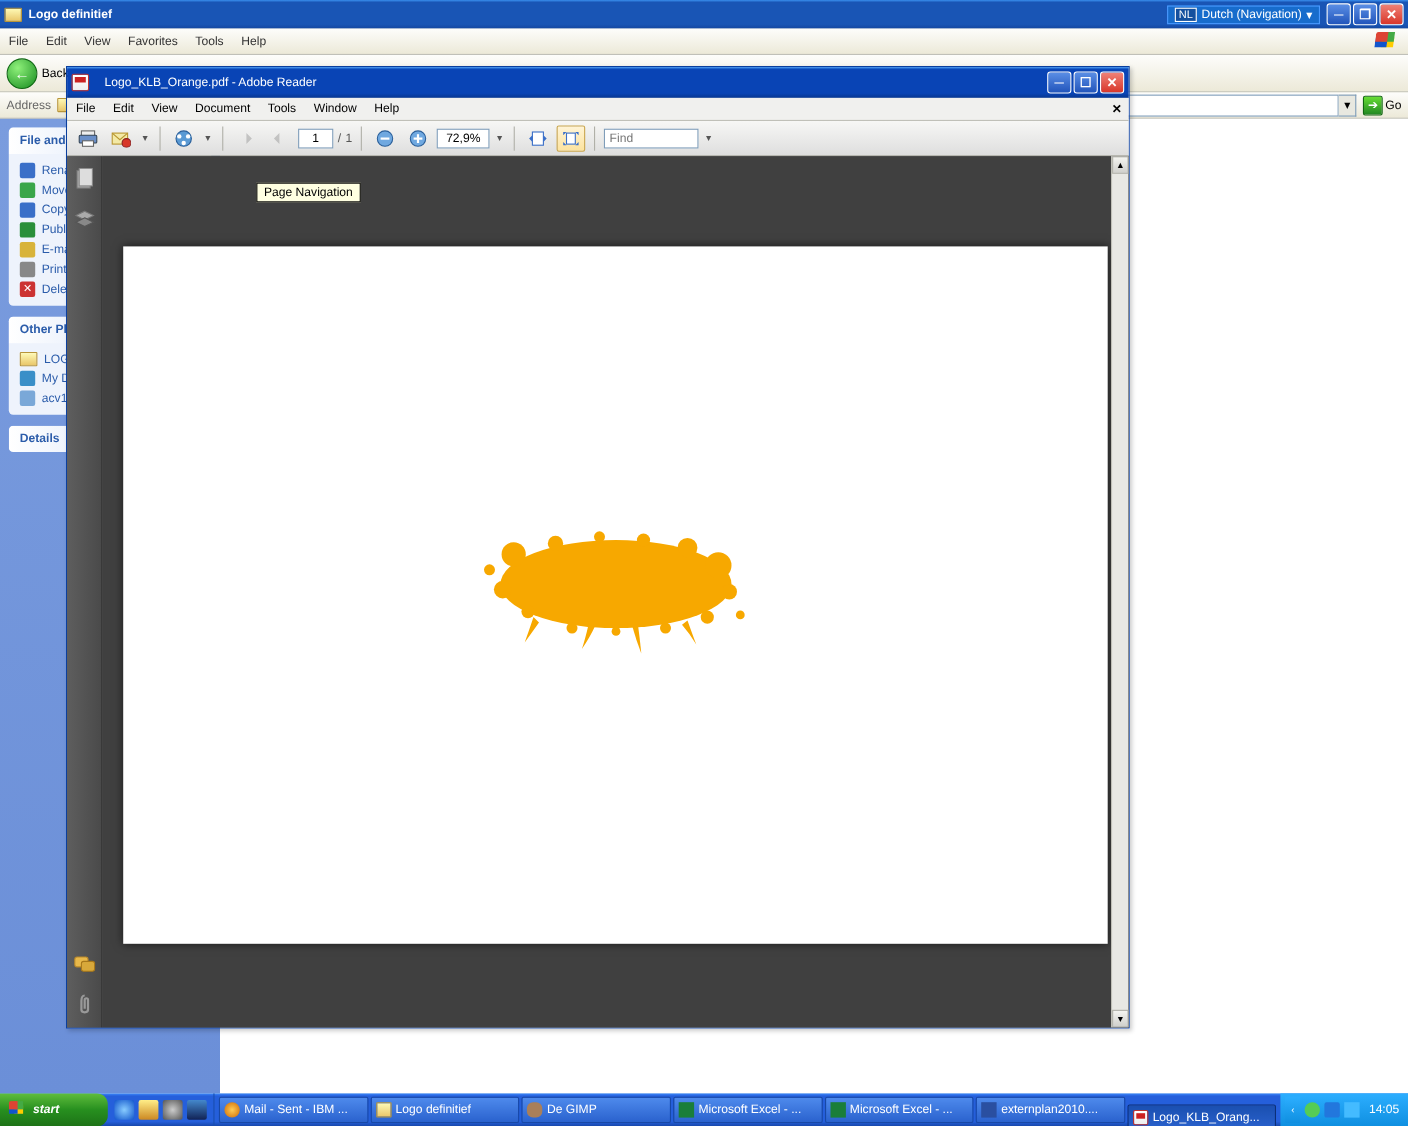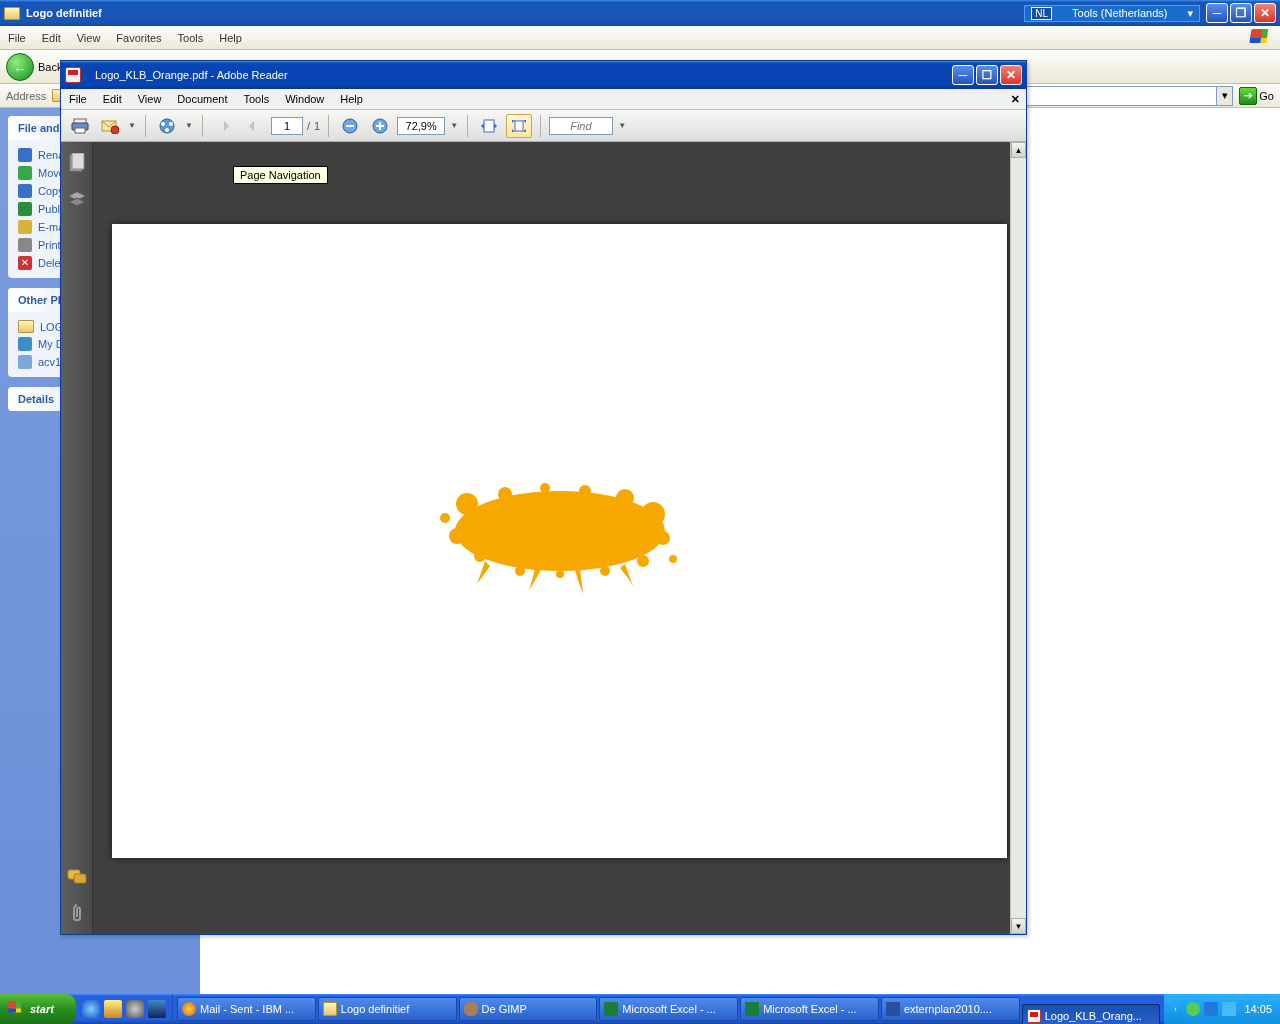--- a/index.html
+++ b/index.html
@@ -2,21 +2,21 @@
 <html><head>
 <meta charset="utf-8">
 <style>
 * { margin: 0; padding: 0; box-sizing: border-box; font-family: Tahoma, sans-serif; font-size: 11px; }
 body { width: 1280px; height: 1024px; overflow: hidden; background: #ece9d8; position: relative; }
 
 
 .explorer-titlebar { height: 26px; background: linear-gradient(to bottom, #3a8fee, #1955b5 8%, #1955b5 85%, #1447a0); display: flex; align-items: center; padding: 0 4px; color: white; }
 .explorer-titlebar .title { margin-left: 6px; font-weight: bold; }
 .folder-icon-small { width: 16px; height: 13px; background: linear-gradient(#fef9b5,#e9c76a); border: 1px solid #b8953a; border-radius: 1px; }
-.lang-indicator { margin-left: auto; background: #176ccc; border: 1px solid #4a9aff; padding: 1px 6px; display: flex; align-items: center; gap: 20px; }
+.lang-indicator { margin-left: auto; background: #176ccc; border: 1px solid #4a9aff; padding: 1px 6px; display: flex; align-items: center; gap: 4px; }
 .lang-box { background: #14509e; padding: 0px 3px; border: 1px solid #fff; font-size: 10px; }
 .caption-btns { display: flex; gap: 2px; margin-left: 6px; }
 .cap-btn { width: 22px; height: 20px; border: 1px solid #fff; border-radius: 3px; display: flex; align-items: center; justify-content: center; color: white; font-weight: bold; font-size: 12px; }
 .cap-min { background: linear-gradient(#5a8ee5,#2255bb); }
 .cap-max { background: linear-gradient(#5a8ee5,#2255bb); }
 .cap-close { background: linear-gradient(#f08277,#d8362a); }
 
 .explorer-menu { height: 24px; background: linear-gradient(#fdfdfb,#ece9d8); border-bottom: 1px solid #c0c0b8; display: flex; align-items: center; padding: 0 8px; gap: 16px; }
 .explorer-menu span { color: #333; }
 .win-flag { margin-left: auto; width: 22px; height: 18px; position: relative; }
@@ -59,21 +59,21 @@
 .reader-menu .mdi-close { margin-left: auto; padding: 2px 6px; font-weight: bold; cursor: pointer; }
 
 .reader-toolbar { height: 32px; background: linear-gradient(#f7f7f5,#dedede); border-bottom: 1px solid #b0b0a8; display: flex; align-items: center; padding: 0 6px; gap: 4px; }
 .tbtn { width: 26px; height: 24px; border: 1px solid transparent; border-radius: 2px; display: flex; align-items: center; justify-content: center; font-size: 14px; }
 .tbtn.active { background: linear-gradient(#fff4d6,#fde39e); border-color: #caa64c; }
 .tsep { width: 1px; height: 22px; background: #b0b0a8; margin: 0 4px; }
 .tdd { width: 10px; display: flex; align-items: center; justify-content: center; color: #555; font-size: 8px; }
 .page-in { width: 32px; height: 18px; border: 1px solid #7f9db9; text-align: center; }
 .page-of { color: #555; }
 .zoom-in { width: 48px; height: 18px; border: 1px solid #7f9db9; text-align: center; }
-.find-in { width: 64px; height: 18px; border: 1px solid #7f9db9; padding: 0 20px; color: #888; font-style: italic; }
+.find-in { width: 86px; height: 18px; border: 1px solid #7f9db9; padding: 0 4px; color: #888; }
 
 .reader-body { flex: 1; display: flex; background: #565656; position: relative; }
 .nav-rail { width: 32px; background: linear-gradient(to right,#5e5e5e,#4a4a4a); border-right: 1px solid #333; display: flex; flex-direction: column; align-items: center; padding-top: 10px; gap: 14px; }
 .rail-btn { width: 22px; height: 22px; display: flex; align-items: center; justify-content: center; color: #ccc; font-size: 16px; }
 .rail-spacer { flex: 1; }
 .rail-bottom { padding-bottom: 10px; display: flex; flex-direction: column; gap: 14px; align-items: center; }
 
 .doc-area { flex: 1; background: #404040; display: flex; justify-content: center; padding: 82px 10px 10px 10px; overflow: hidden; position: relative; }
 .doc-page { width: 895px; height: 634px; background: white; box-shadow: 0 0 8px rgba(0,0,0,0.6); display: flex; align-items: center; justify-content: center; }
 .doc-scroll { position: absolute; right: 0; top: 0; bottom: 0; width: 16px; background: #e8e8e4; border-left: 1px solid #c0c0b8; }
@@ -82,21 +82,21 @@
 
 .tooltip { position: absolute; left: 140px; top: 24px; background: #ffffe1; border: 1px solid #000; padding: 2px 6px; font-size: 11px; }
 
 .logo { text-align: center; position: relative; }
 .splat { position: relative; width: 270px; height: 130px; }
 .logo-txt1 { position: absolute; left: 50%; top: 14px; transform: translateX(-50%); font-size: 44px; font-weight: 900; letter-spacing: 10px; color: white; font-family: Arial, sans-serif; z-index: 2; text-shadow: 0 0 1px #d89500; }
 .logo-txt2 { position: absolute; left: 50%; top: 68px; transform: translateX(-50%); font-size: 26px; font-weight: 900; letter-spacing: 11px; color: #f7a800; font-family: Arial, sans-serif; z-index: 2; }
 
 
 .taskbar { position: absolute; left: 0; right: 0; bottom: 0; height: 30px; background: linear-gradient(to bottom, #3d8afc 0%, #255fdb 8%, #255fdb 85%, #1746a8); display: flex; align-items: stretch; }
-.start { width: 76px; background: linear-gradient(to bottom, #5fbd3c, #278f1f 50%, #1d7217); border-radius: 0 10px 10px 0; display: flex; align-items: center; gap: 4px; padding: 0 8px; color: white; font-style: italic; font-weight: bold; font-size: 16px; }
+.start { width: 98px; background: linear-gradient(to bottom, #5fbd3c, #278f1f 50%, #1d7217); border-radius: 0 10px 10px 0; display: flex; align-items: center; gap: 4px; padding: 0 8px; color: white; font-style: italic; font-weight: bold; font-size: 16px; }
 .start .flag { width: 18px; height: 16px; position: relative; }
 .start .flag::before { content: ""; position: absolute; inset: 0; background:
   linear-gradient(#d43, #d43) 0 0/47% 47% no-repeat,
   linear-gradient(#4a4, #4a4) 53% 0/47% 47% no-repeat,
   linear-gradient(#15c, #15c) 0 53%/47% 47% no-repeat,
   linear-gradient(#fc0, #fc0) 53% 53%/47% 47% no-repeat; border-radius: 2px; }
 .ql { display: flex; align-items: center; gap: 4px; padding: 0 6px; border-right: 1px solid #1a4fb0; }
 .ql .qi { width: 18px; height: 18px; border-radius: 2px; }
 .tasks { display: flex; align-items: center; padding: 2px 4px; gap: 2px; flex: 1; overflow: hidden; }
 .task { width: 160px; height: 24px; background: linear-gradient(#4e8aec,#2a62ce); border: 1px solid #1848a6; border-radius: 2px; display: flex; align-items: center; gap: 4px; padding: 4px 4px; color: white; overflow: hidden; white-space: nowrap; }
@@ -111,21 +111,21 @@
 svg { display: block; }
 </style>
 </head>
 <body>
 
 <div class="explorer-titlebar">
   <span class="folder-icon-small"></span>
   <span class="title">Logo definitief</span>
   <div class="lang-indicator">
     <span class="lang-box">NL</span>
-    <span>Tools (Netherlands)</span>
+    <span>Dutch (Navigation)</span>
     <span>▾</span>
   </div>
   <div class="caption-btns">
     <div class="cap-btn cap-min">─</div>
     <div class="cap-btn cap-max">❐</div>
     <div class="cap-btn cap-close">✕</div>
   </div>
 </div>
 
 <div class="explorer-menu">

